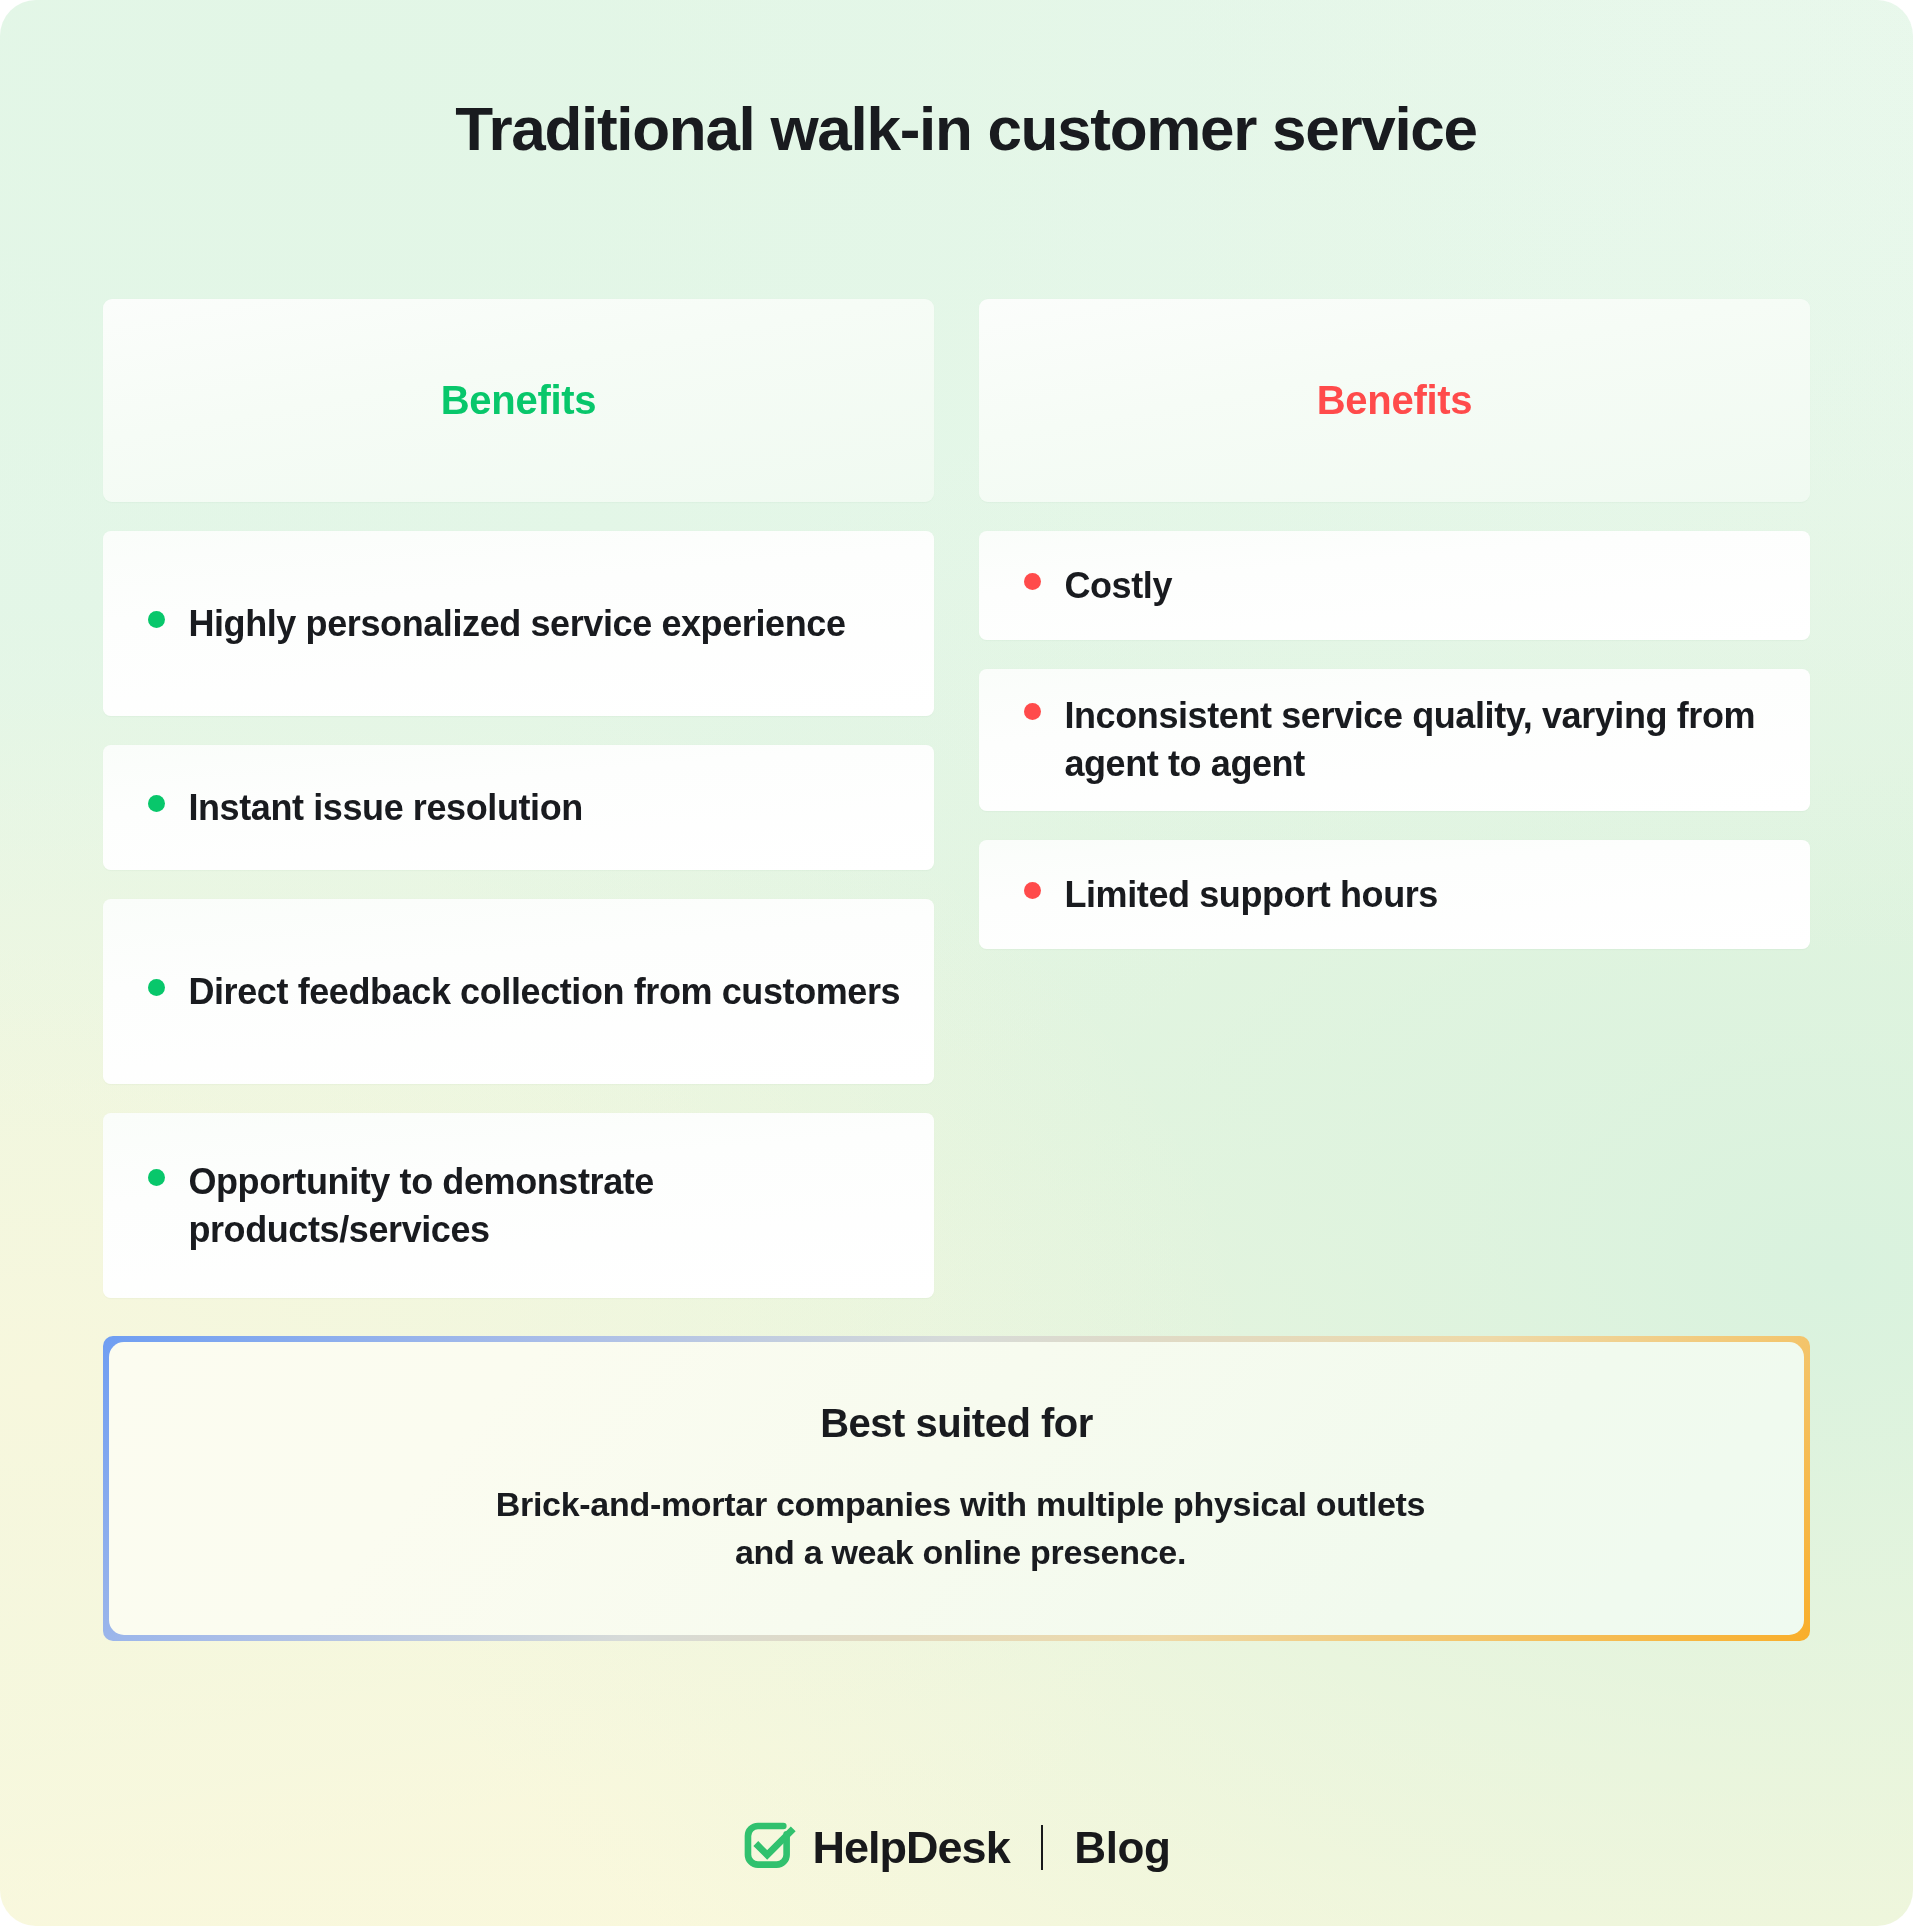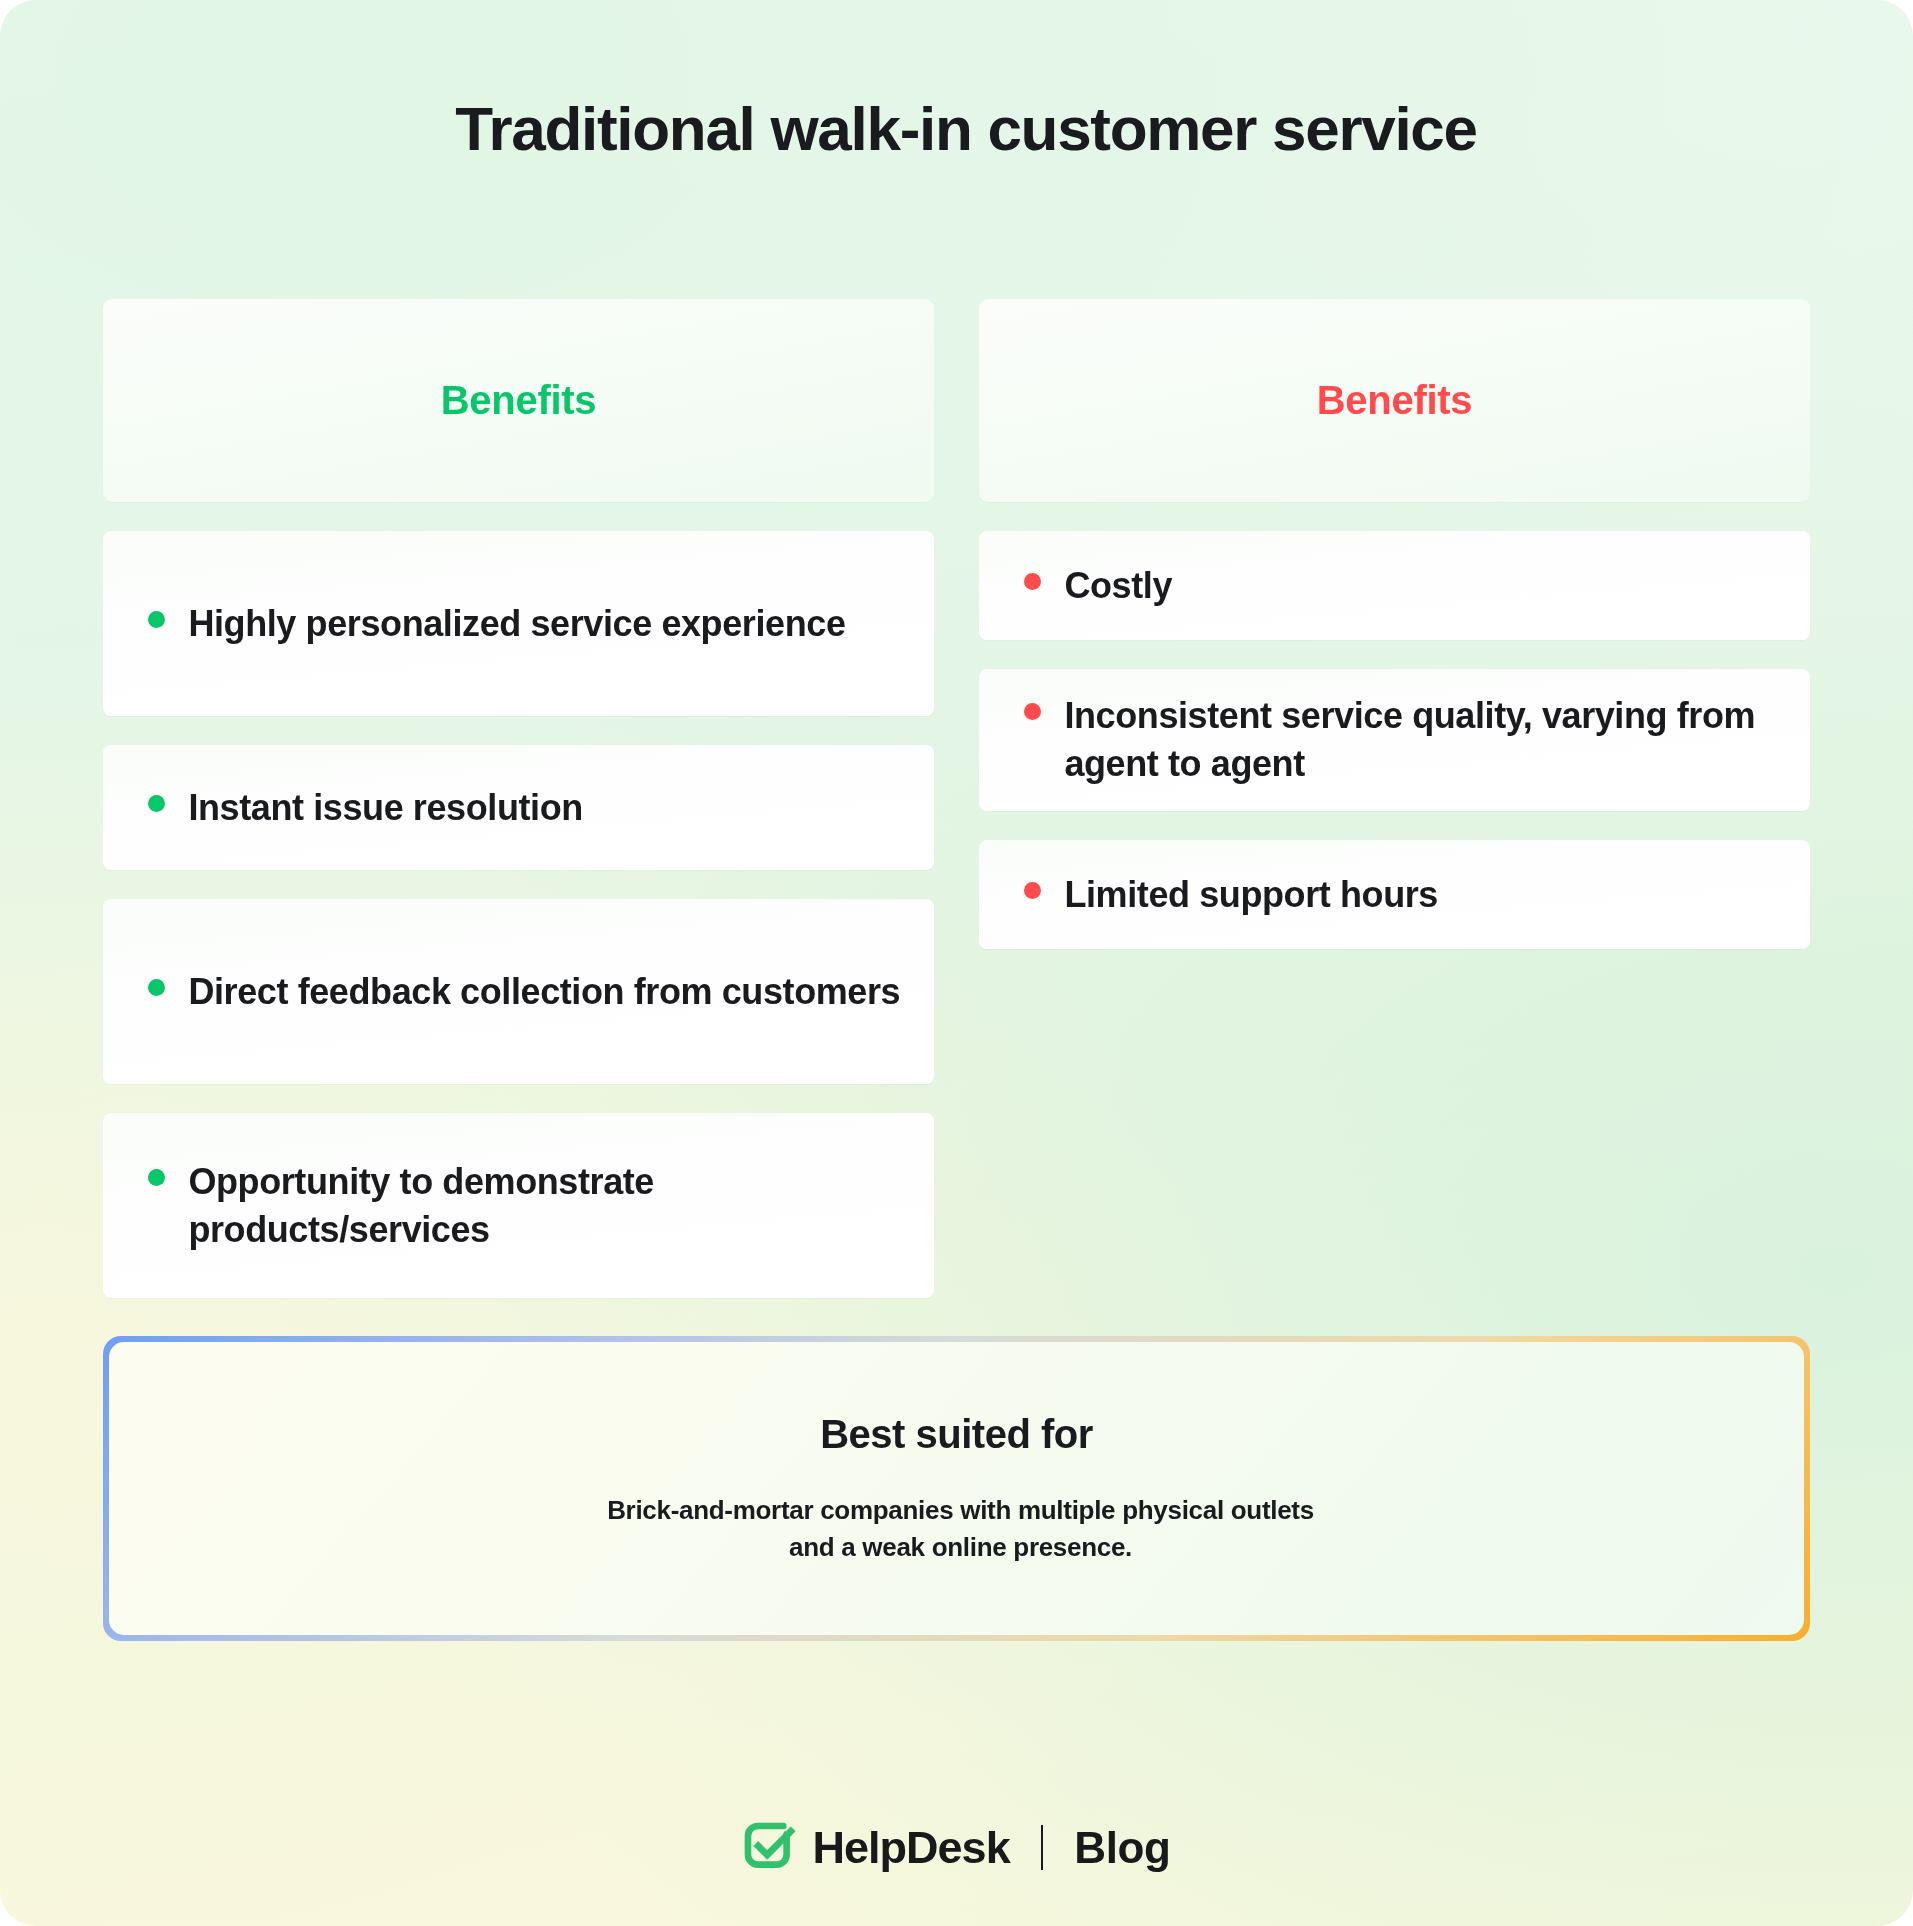--- a/index.html
+++ b/index.html
@@ -121,21 +121,21 @@
   .col-drawbacks .item-card.h1b { height: 109px; }
   .col-drawbacks .item-card.h2 { height: 142px; }
 
   
   .best-wrap {
     position: absolute;
     left: 103px;
     right: 103px;
     top: 1336px;
     height: 305px;
-    border-radius: 18px;
+    border-radius: 10px;
     padding: 6px;
     box-sizing: border-box;
     background: linear-gradient(138deg, #6f9ef2 0%, #a9bde8 22%, #d7dbd8 42%, #eed9a8 68%, #f9ae2a 100%);
   }
   .best-card {
     width: 100%;
     height: 100%;
     border-radius: 15px;
     box-sizing: border-box;
     background: linear-gradient(130deg, #fcfcf0 0%, #fbfcf0 22%, #f7fbef 48%, #f1faee 78%, #effaf0 100%);
@@ -145,21 +145,21 @@
     justify-content: center;
   }
   .best-title {
     font-size: 40px;
     font-weight: 700;
     color: #191b1f;
     letter-spacing: -0.5px;
   }
   .best-body {
     margin-top: 35px;
-    font-size: 26px;
+    font-size: 34px;
     font-weight: 700;
     color: #191b1f;
     text-align: center;
     line-height: 1.4;
     letter-spacing: -0.3px;
     margin-left: 8px;
   }
 
   
   .footer {

